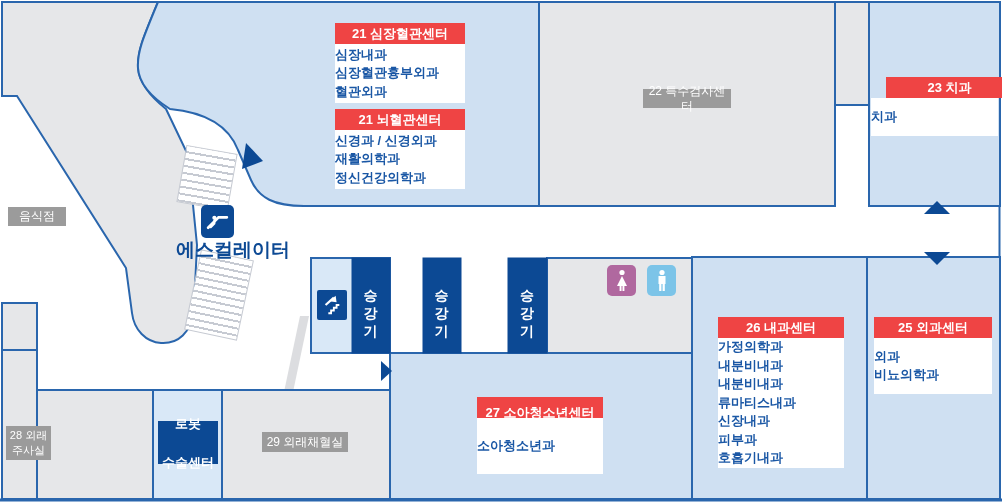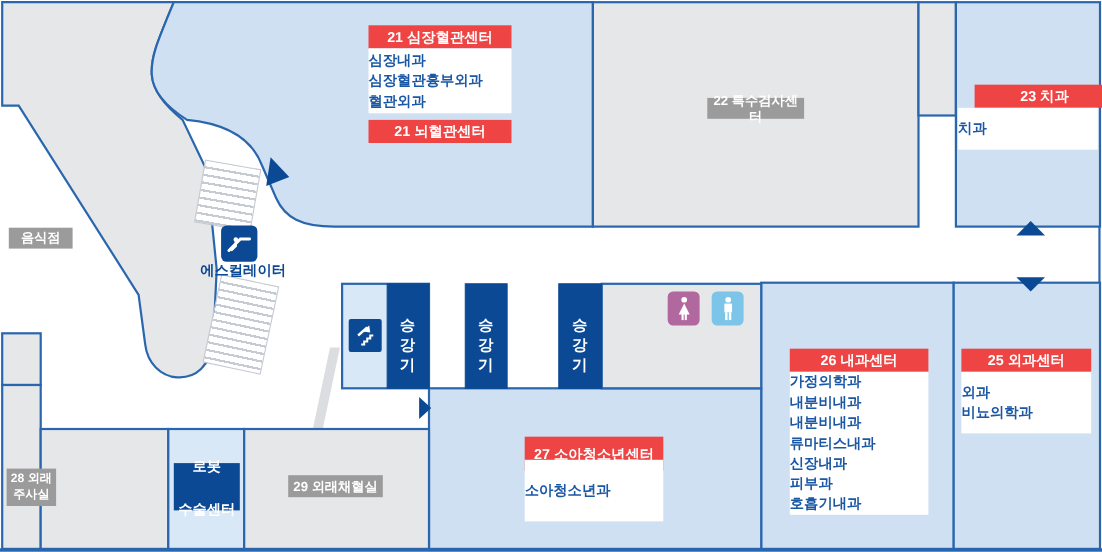--- a/index.html
+++ b/index.html
@@ -1,38 +1,38 @@
 <!DOCTYPE html>
 <html><head>
 <meta charset="utf-8">
 <style>
   html,body{margin:0;padding:0;background:#fff;}
   .map{position:relative;width:1002px;height:502px;background:#ffffff;overflow:hidden;
        font-family:"Liberation Sans", sans-serif;}
   svg.bg{position:absolute;left:0;top:0;}
   
-  .glabel{position:absolute;background:#9b9b9b;color:#fff;font-weight:bold;font-size:12px;
+  .glabel{position:absolute;background:#9b9b9b;color:#fff;font-weight:normal;font-size:12px;
           display:flex;align-items:center;justify-content:center;text-align:center;line-height:15px;}
   
   .hdr{position:absolute;background:#ef4444;color:#fff;font-weight:bold;font-size:13px;
        display:flex;align-items:center;justify-content:center;white-space:nowrap;}
   
   .wbox{position:absolute;background:#ffffff;color:#1a57a5;font-weight:bold;font-size:13px;
         display:flex;flex-direction:column;align-items:flex-start;justify-content:center;
         line-height:18.5px;text-align:center;}
   .wbox div{white-space:nowrap;}
   
   .elev{position:absolute;color:#fff;font-weight:bold;font-size:14px;
         writing-mode:vertical-rl;text-orientation:upright;letter-spacing:4px;
         display:flex;align-items:center;justify-content:center;}
   
   .stripes{position:absolute;background:repeating-linear-gradient(180deg,#ffffff 0 5px,#c6cad2 5px 7px);
            border:1px solid #c6cad2;}
   .iconbox{position:absolute;display:flex;align-items:center;justify-content:center;border-radius:5px;}
-  .esc-label{position:absolute;color:#0c4994;font-weight:bold;font-size:13px;text-align:right;white-space:nowrap;}
+  .esc-label{position:absolute;color:#0c4994;font-weight:bold;font-size:19px;text-align:left;white-space:nowrap;}
   .robot{position:absolute;background:#0c4994;color:#fff;font-weight:bold;font-size:13px;line-height:19px;
          display:flex;flex-direction:column;align-items:center;justify-content:center;text-align:center;}
 </style>
 </head>
 <body>
 
 <div class="map">
 
   <svg class="bg" width="1002" height="502" viewBox="0 0 1002 502">
 
@@ -132,20 +132,25 @@
   </div>
 
   <div class="hdr" style="left:335px;top:23px;width:130px;height:21px;">21 심장혈관센터</div>
   <div class="wbox" style="left:335px;top:44px;width:130px;height:59px;">
     <div>심장내과</div>
     <div>심장혈관흉부외과</div>
     <div>혈관외과</div>
   </div>
 
   <div class="hdr" style="left:335px;top:109px;width:130px;height:21px;">21 뇌혈관센터</div>
+  <div class="wbox" style="left:335px;top:130px;width:130px;height:59px;">
+    <div>신경과 / 신경외과</div>
+    <div>재활의학과</div>
+    <div>정신건강의학과</div>
+  </div>
 
   <div class="hdr" style="left:886px;top:77px;width:127px;height:21px;text-align:center;">23 치과</div>
   <div class="wbox" style="left:871px;top:98px;width:127px;height:38px;">
     <div>치과</div>
   </div>
 
   <div class="hdr" style="left:874px;top:317px;width:118px;height:21px;">25 외과센터</div>
   <div class="wbox" style="left:874px;top:338px;width:118px;height:56px;">
     <div>외과</div>
     <div>비뇨의학과</div>

